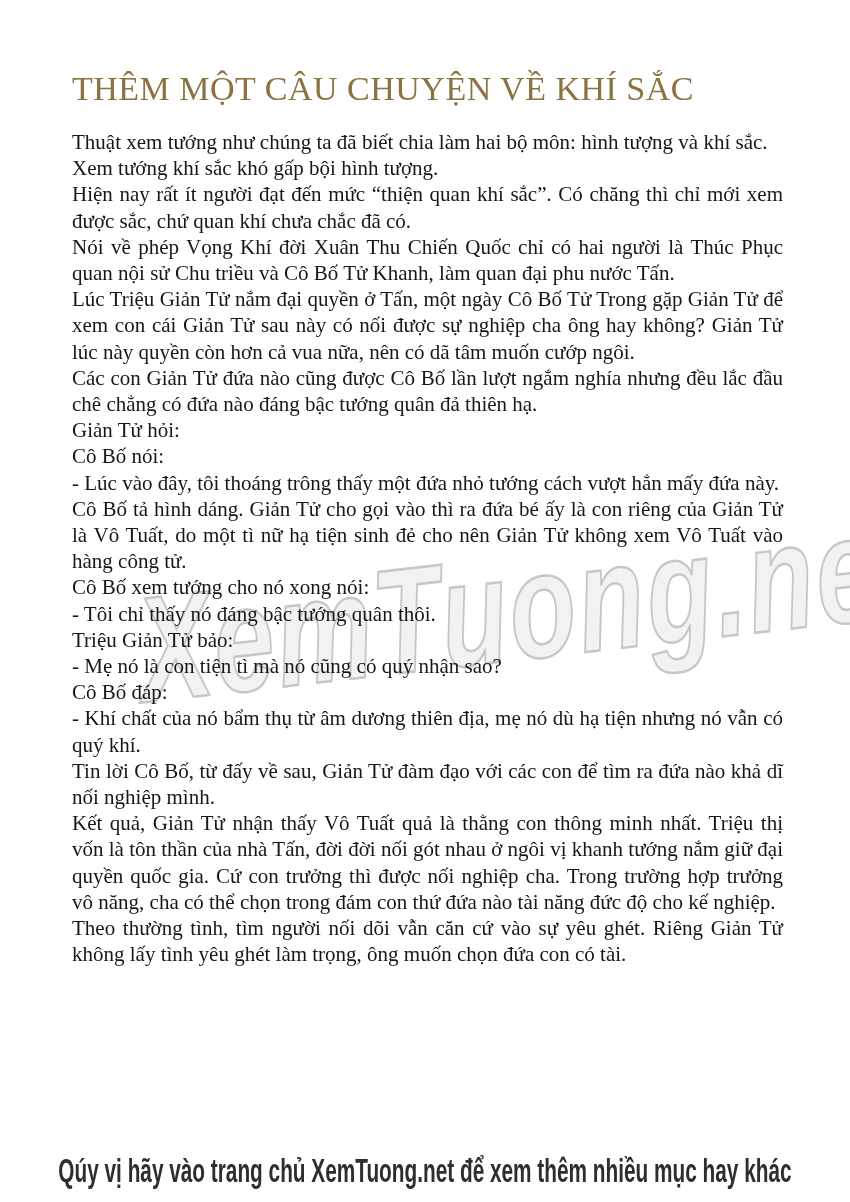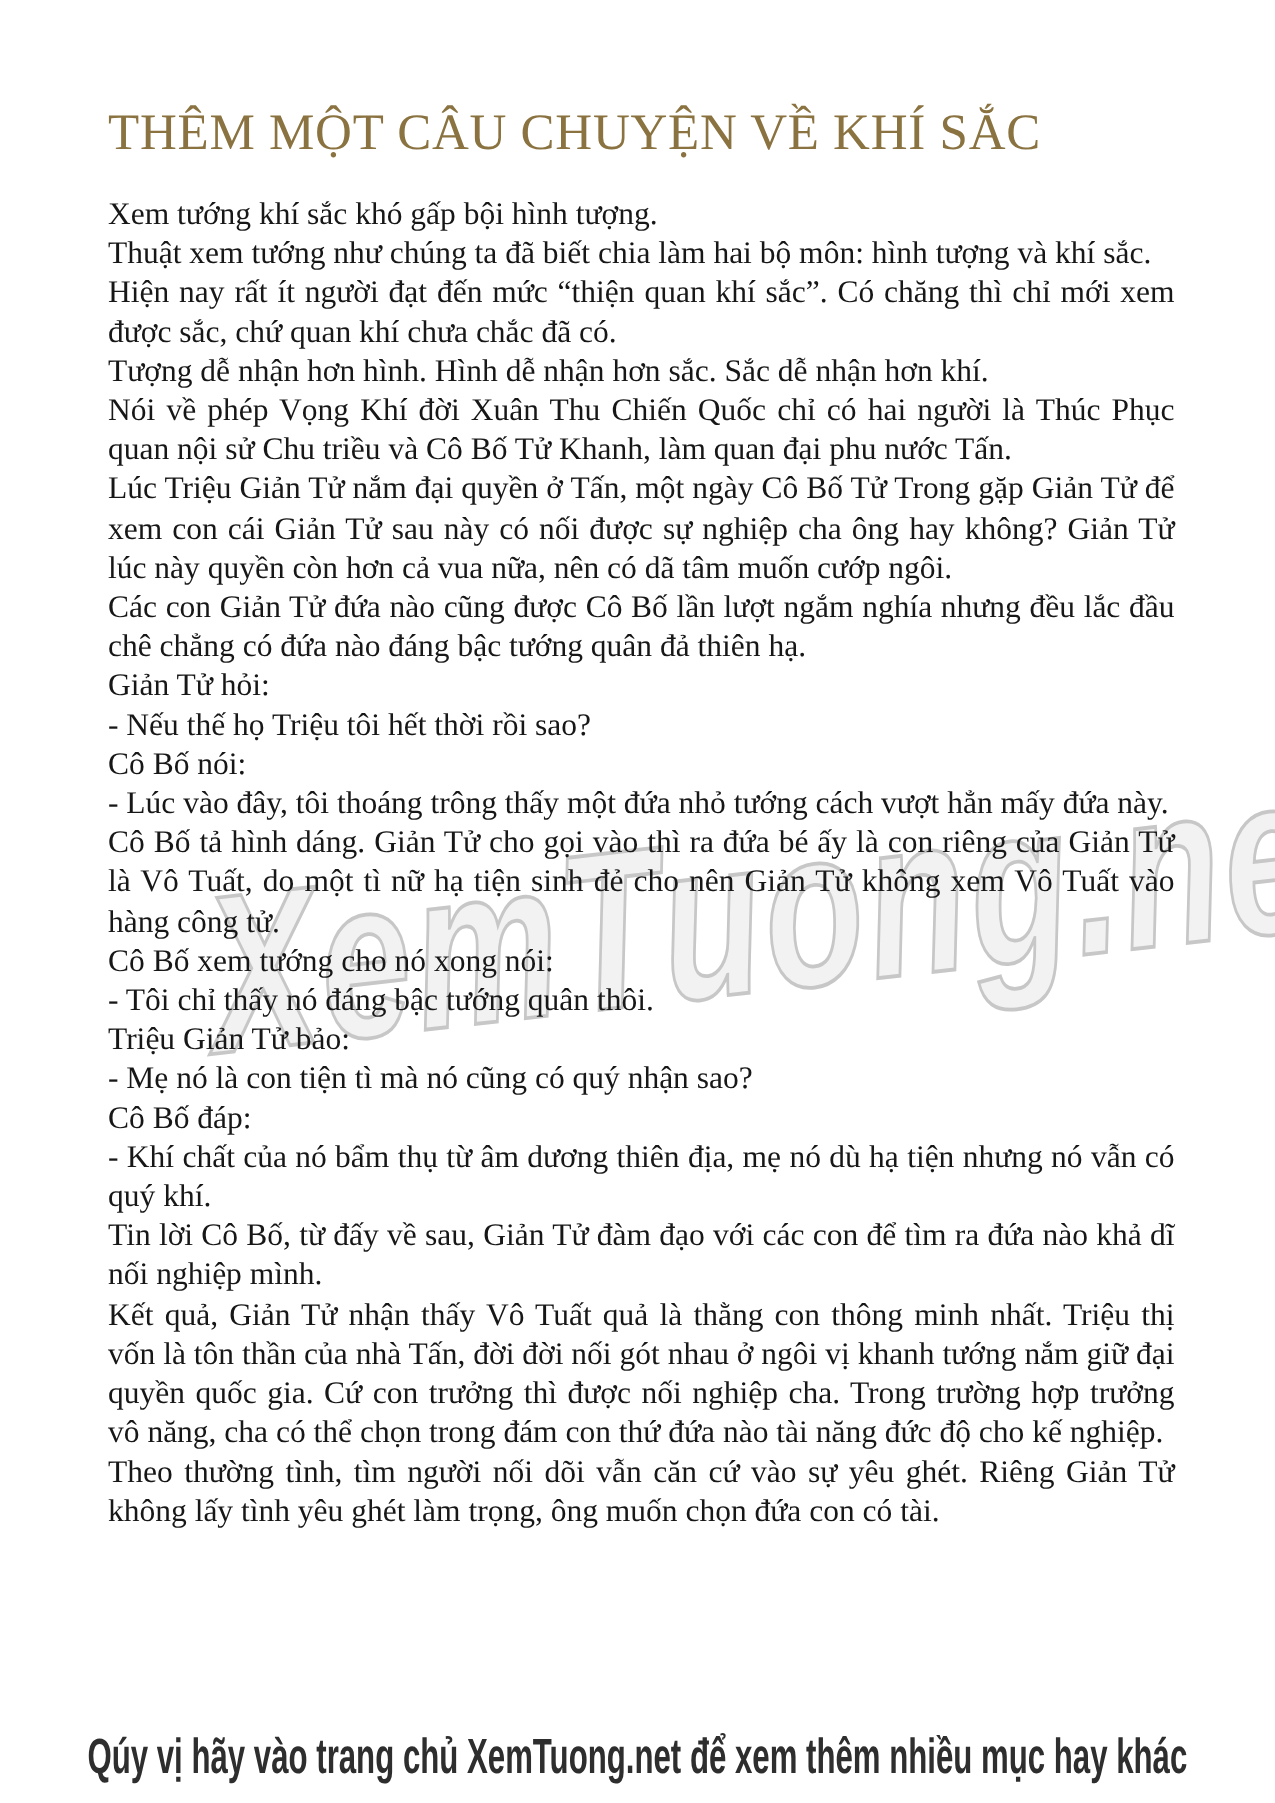--- a/index.html
+++ b/index.html
@@ -72,29 +72,27 @@
 </style>
 </head>
 <body>
 
 <div class="page">
 
   <div class="watermark">XemTuong.net</div>
 
   <div class="content">
     <h1 class="doc-title">THÊM MỘT CÂU CHUYỆN VỀ KHÍ SẮC</h1>
+    <p>Thuật xem tướng như chúng ta đã biết chia làm hai bộ môn: hình tượng và khí sắc.</p>
     <p>Xem tướng khí sắc khó gấp bội hình tượng.</p>
-    <p>Thuật xem tướng như chúng ta đã biết chia làm hai bộ môn: hình tượng và khí sắc.</p>
     <p>Hiện nay rất ít người đạt đến mức “thiện quan khí sắc”. Có chăng thì chỉ mới xem được sắc, chứ quan khí chưa chắc đã có.</p>
-    <p>Tượng dễ nhận hơn hình. Hình dễ nhận hơn sắc. Sắc dễ nhận hơn khí.</p>
     <p>Nói về phép Vọng Khí đời Xuân Thu Chiến Quốc chỉ có hai người là Thúc Phục quan nội sử Chu triều và Cô Bố Tử Khanh, làm quan đại phu nước Tấn.</p>
     <p>Lúc Triệu Giản Tử nắm đại quyền ở Tấn, một ngày Cô Bố Tử Trong gặp Giản Tử để xem con cái Giản Tử sau này có nối được sự nghiệp cha ông hay không? Giản Tử lúc này quyền còn hơn cả vua nữa, nên có dã tâm muốn cướp ngôi.</p>
     <p>Các con Giản Tử đứa nào cũng được Cô Bố lần lượt ngắm nghía nhưng đều lắc đầu chê chẳng có đứa nào đáng bậc tướng quân đả thiên hạ.</p>
     <p>Giản Tử hỏi:</p>
-    <p>- Nếu thế họ Triệu tôi hết thời rồi sao?</p>
     <p>Cô Bố nói:</p>
     <p>- Lúc vào đây, tôi thoáng trông thấy một đứa nhỏ tướng cách vượt hẳn mấy đứa này.</p>
     <p>Cô Bố tả hình dáng. Giản Tử cho gọi vào thì ra đứa bé ấy là con riêng của Giản Tử là Vô Tuất, do một tì nữ hạ tiện sinh đẻ cho nên Giản Tử không xem Vô Tuất vào hàng công tử.</p>
     <p>Cô Bố xem tướng cho nó xong nói:</p>
     <p>- Tôi chỉ thấy nó đáng bậc tướng quân thôi.</p>
     <p>Triệu Giản Tử bảo:</p>
     <p>- Mẹ nó là con tiện tì mà nó cũng có quý nhận sao?</p>
     <p>Cô Bố đáp:</p>
     <p>- Khí chất của nó bẩm thụ từ âm dương thiên địa, mẹ nó dù hạ tiện nhưng nó vẫn có quý khí.</p>
     <p>Tin lời Cô Bố, từ đấy về sau, Giản Tử đàm đạo với các con để tìm ra đứa nào khả dĩ nối nghiệp mình.</p>

